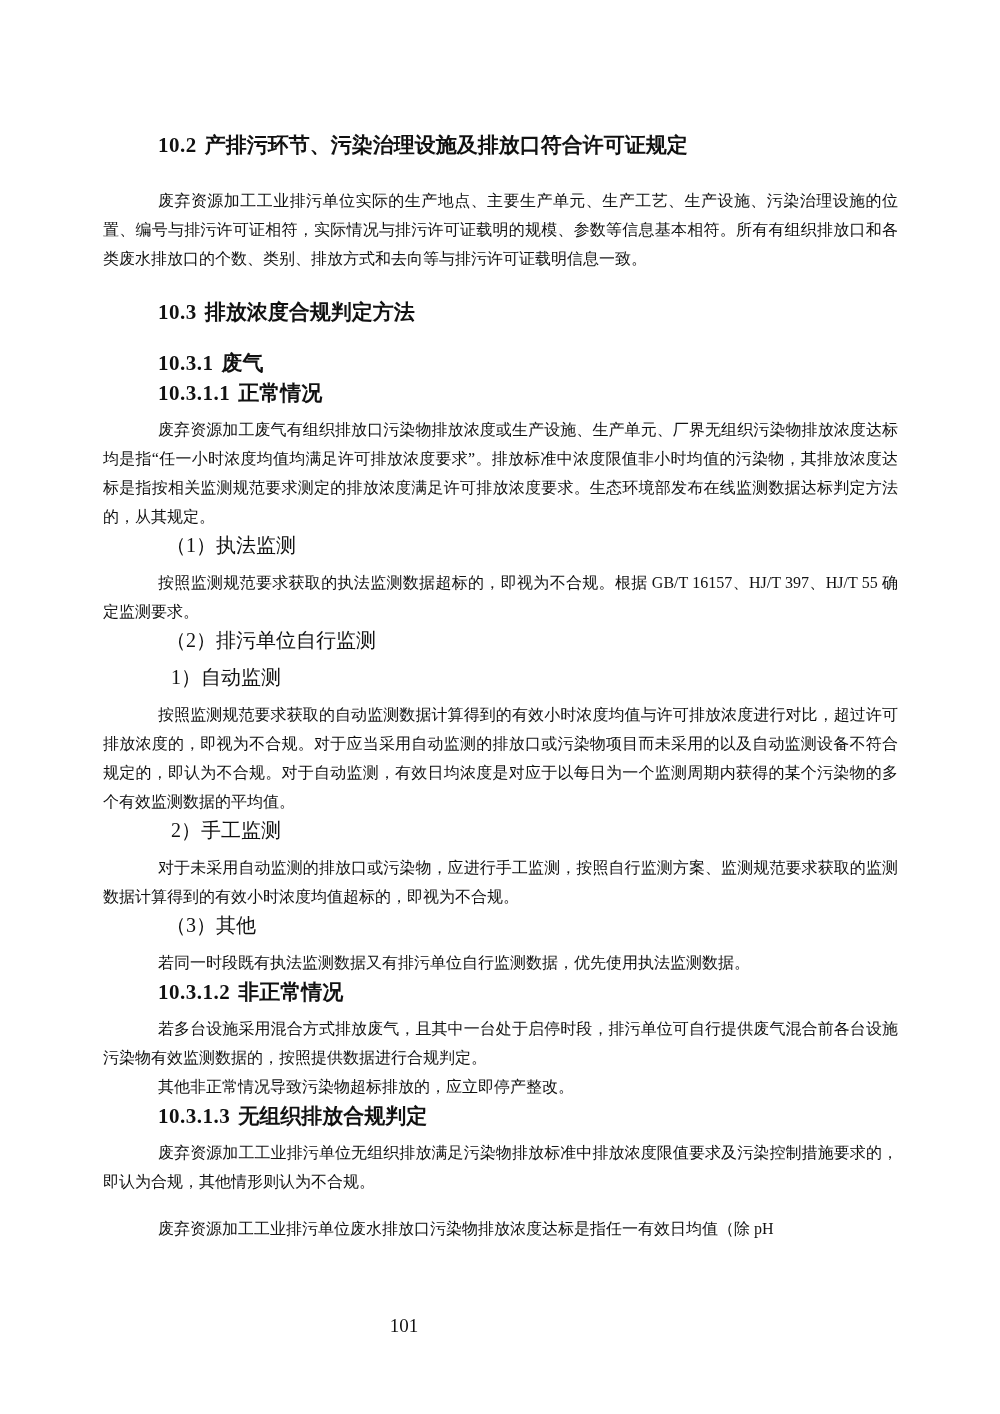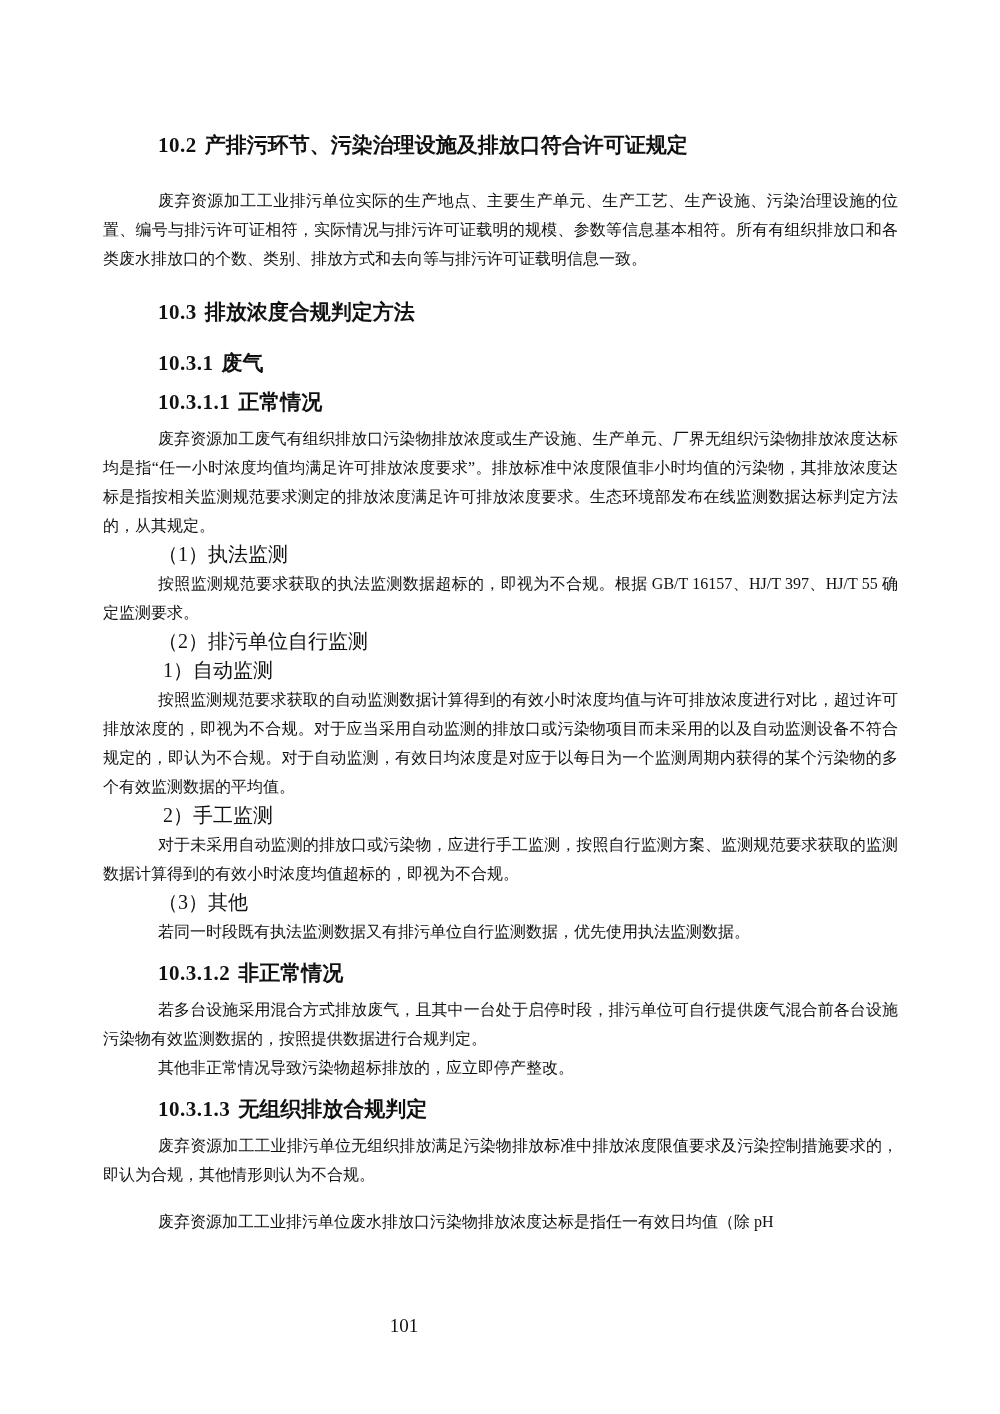--- a/index.html
+++ b/index.html
@@ -48,32 +48,32 @@
     margin: 0;
     font-size: 16px;
     line-height: 29px;
     text-align: justify;
     text-justify: inter-ideograph;
     text-indent: 55px;
     word-break: break-all;
   }
   
   .item {
-    margin: 0;
+    margin: 8px;
     font-size: 20px;
     line-height: 29px;
     text-indent: 55px;
   }
   .item.sub { text-indent: 60px; }
   
   .sp0  { margin-top: 0; }
   .sp6  { margin-top: 6px; }
   .sp7  { margin-top: 7px; }
-  .sp9  { margin-top: 9px; }
-  .sp12 { margin-top: 12px; }
+  .sp9  { }
+  .sp12 { }
   .sp18 { margin-top: 18px; }
   .sp21 { margin-top: 21px; }
   .sp24 { margin-top: 24px; }
   .sp26 { margin-top: 26px; }
   .footer {
     position: absolute;
     left: 0;
     top: 1302px;
     width: 808px;
     text-align: center;

